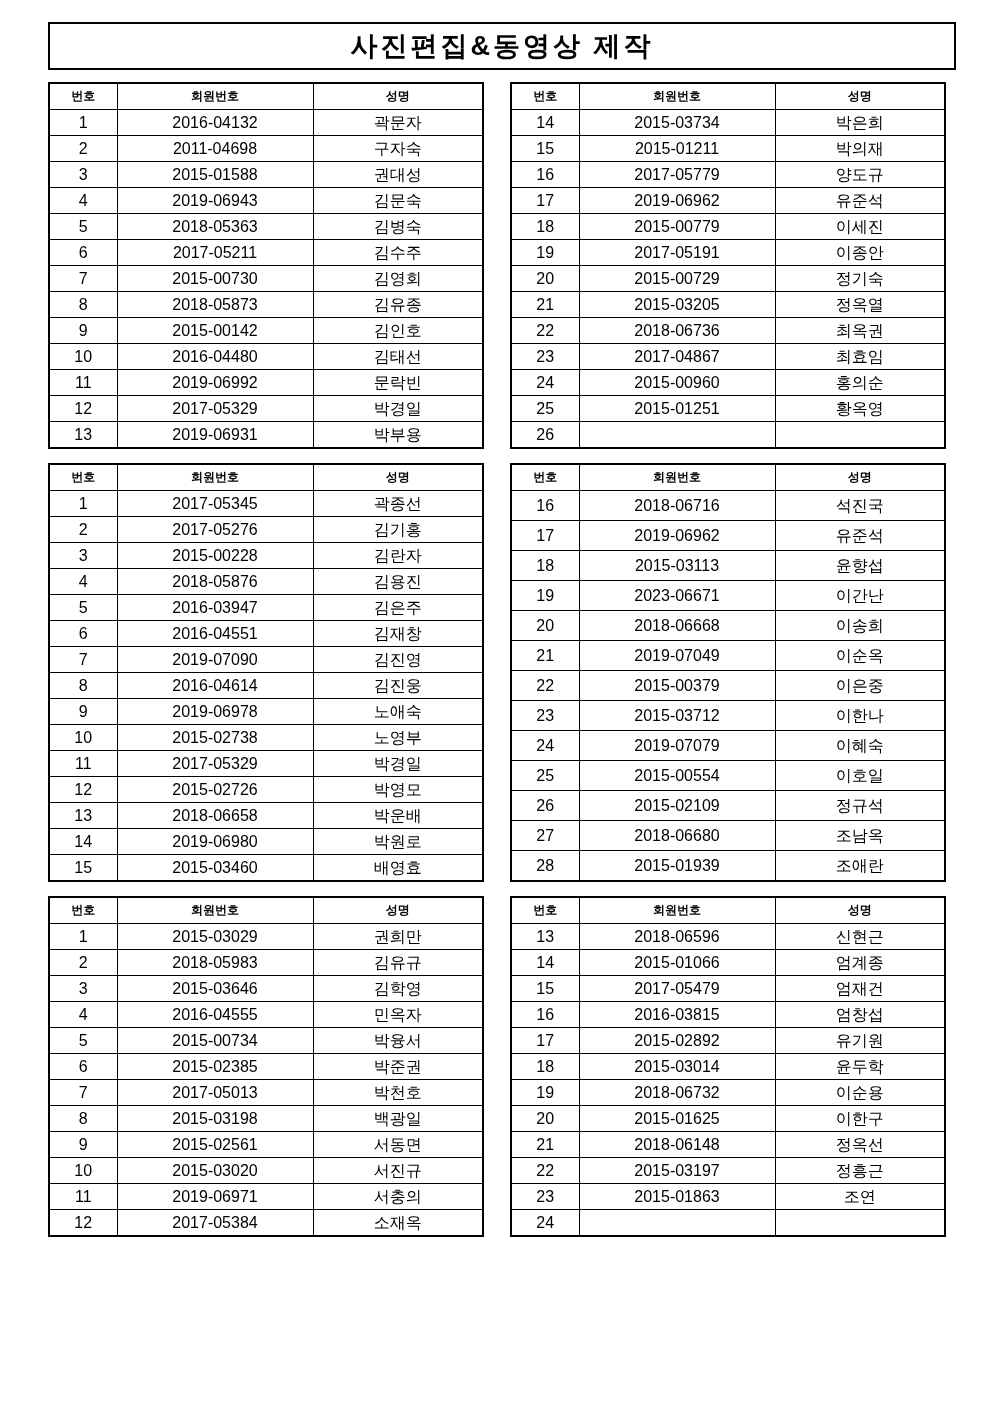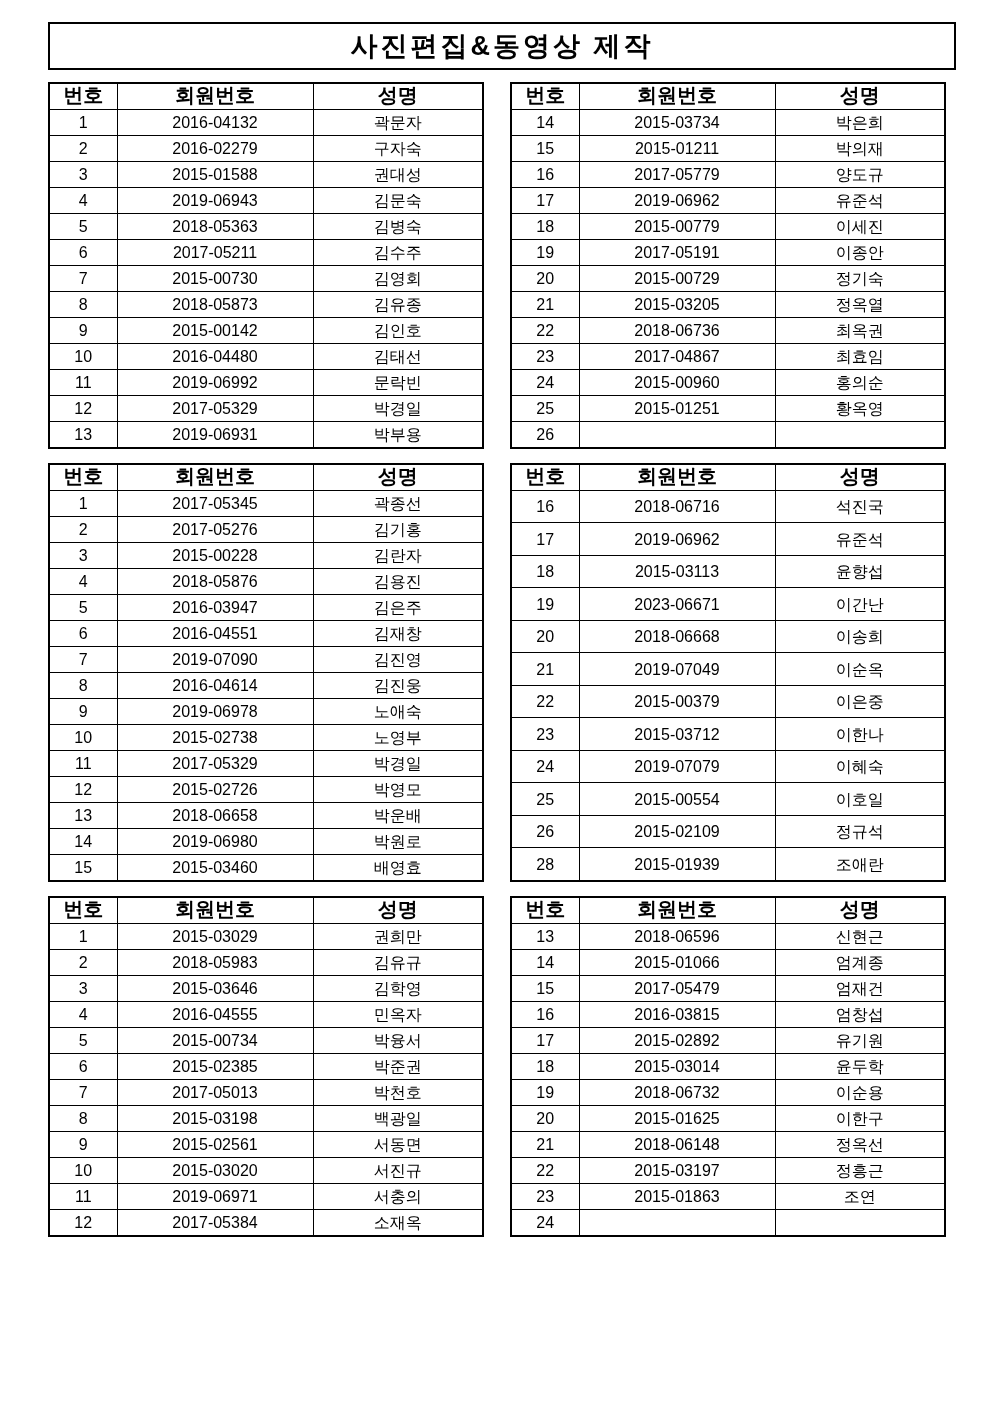--- a/index.html
+++ b/index.html
@@ -49,22 +49,21 @@
     border: 1px solid #000000;
     text-align: center;
     font-size: 16px;
     height: 25px;
     padding: 0;
     line-height: 25px;
     font-weight: normal;
   }
   th {
     font-weight: bold;
-    font-size: 20px;
-    font-family: Liberation Mono, monospace;
+    font-size: 12px;
   }
   col.c-no { width: 68px; }
   col.c-id { width: 196px; }
   col.c-name { width: 170px; }
   td.empty { color: transparent; }
 </style>
 </head>
 <body>
 
 <div class="page">
@@ -88,21 +87,21 @@
               </tr>
             </thead>
             <tbody>
               <tr>
                 <td>1</td>
                 <td>2016-04132</td>
                 <td>곽문자</td>
               </tr>
               <tr>
                 <td>2</td>
-                <td>2016-02279</td>
+                <td>2011-04698</td>
                 <td>구자숙</td>
               </tr>
               <tr>
                 <td>3</td>
                 <td>2015-01588</td>
                 <td>권대성</td>
               </tr>
               <tr>
                 <td>4</td>
                 <td>2019-06943</td>
@@ -394,20 +393,25 @@
                 <td>25</td>
                 <td>2015-00554</td>
                 <td>이호일</td>
               </tr>
               <tr>
                 <td>26</td>
                 <td>2015-02109</td>
                 <td>정규석</td>
               </tr>
               <tr>
+                <td>27</td>
+                <td>2018-06680</td>
+                <td>조남옥</td>
+              </tr>
+              <tr>
                 <td>28</td>
                 <td>2015-01939</td>
                 <td>조애란</td>
               </tr>
             </tbody>
           </table>
         </div>
       </div>
       <div class="section">
         <div class="tables">

